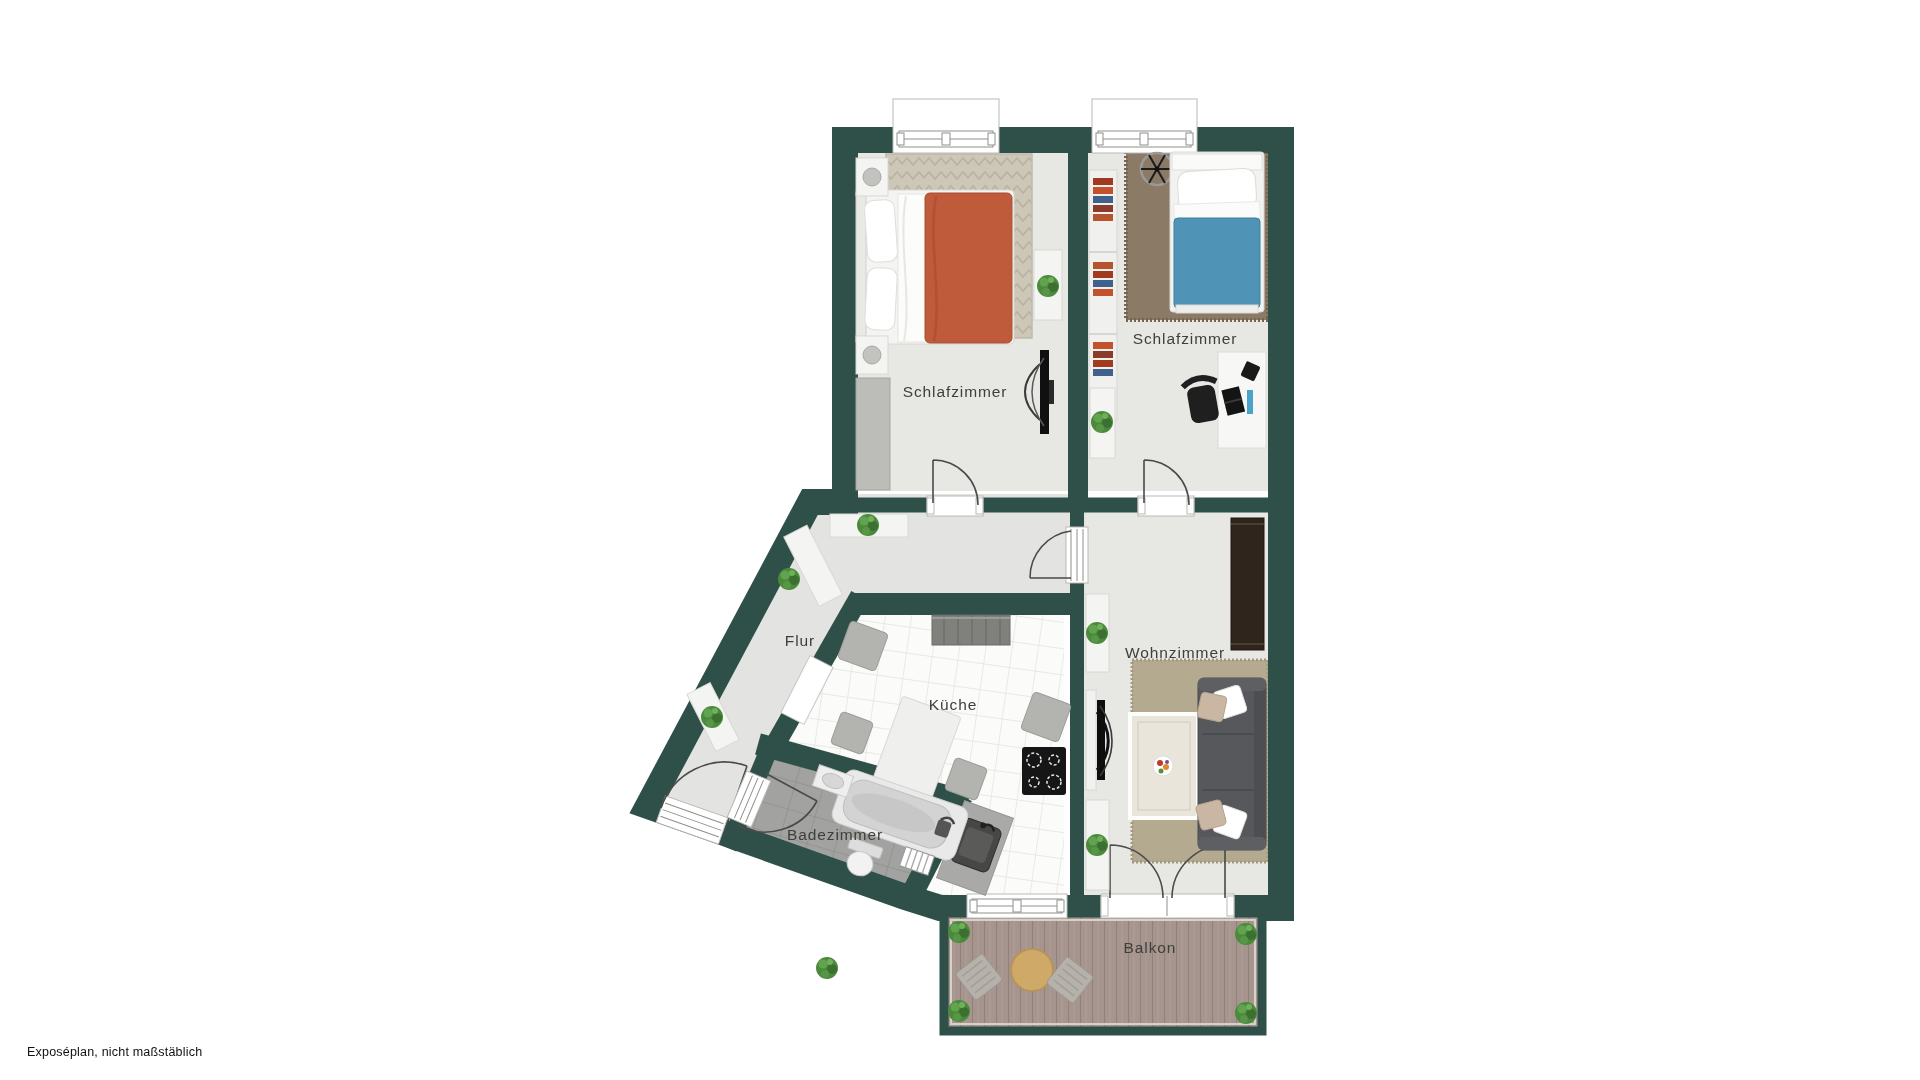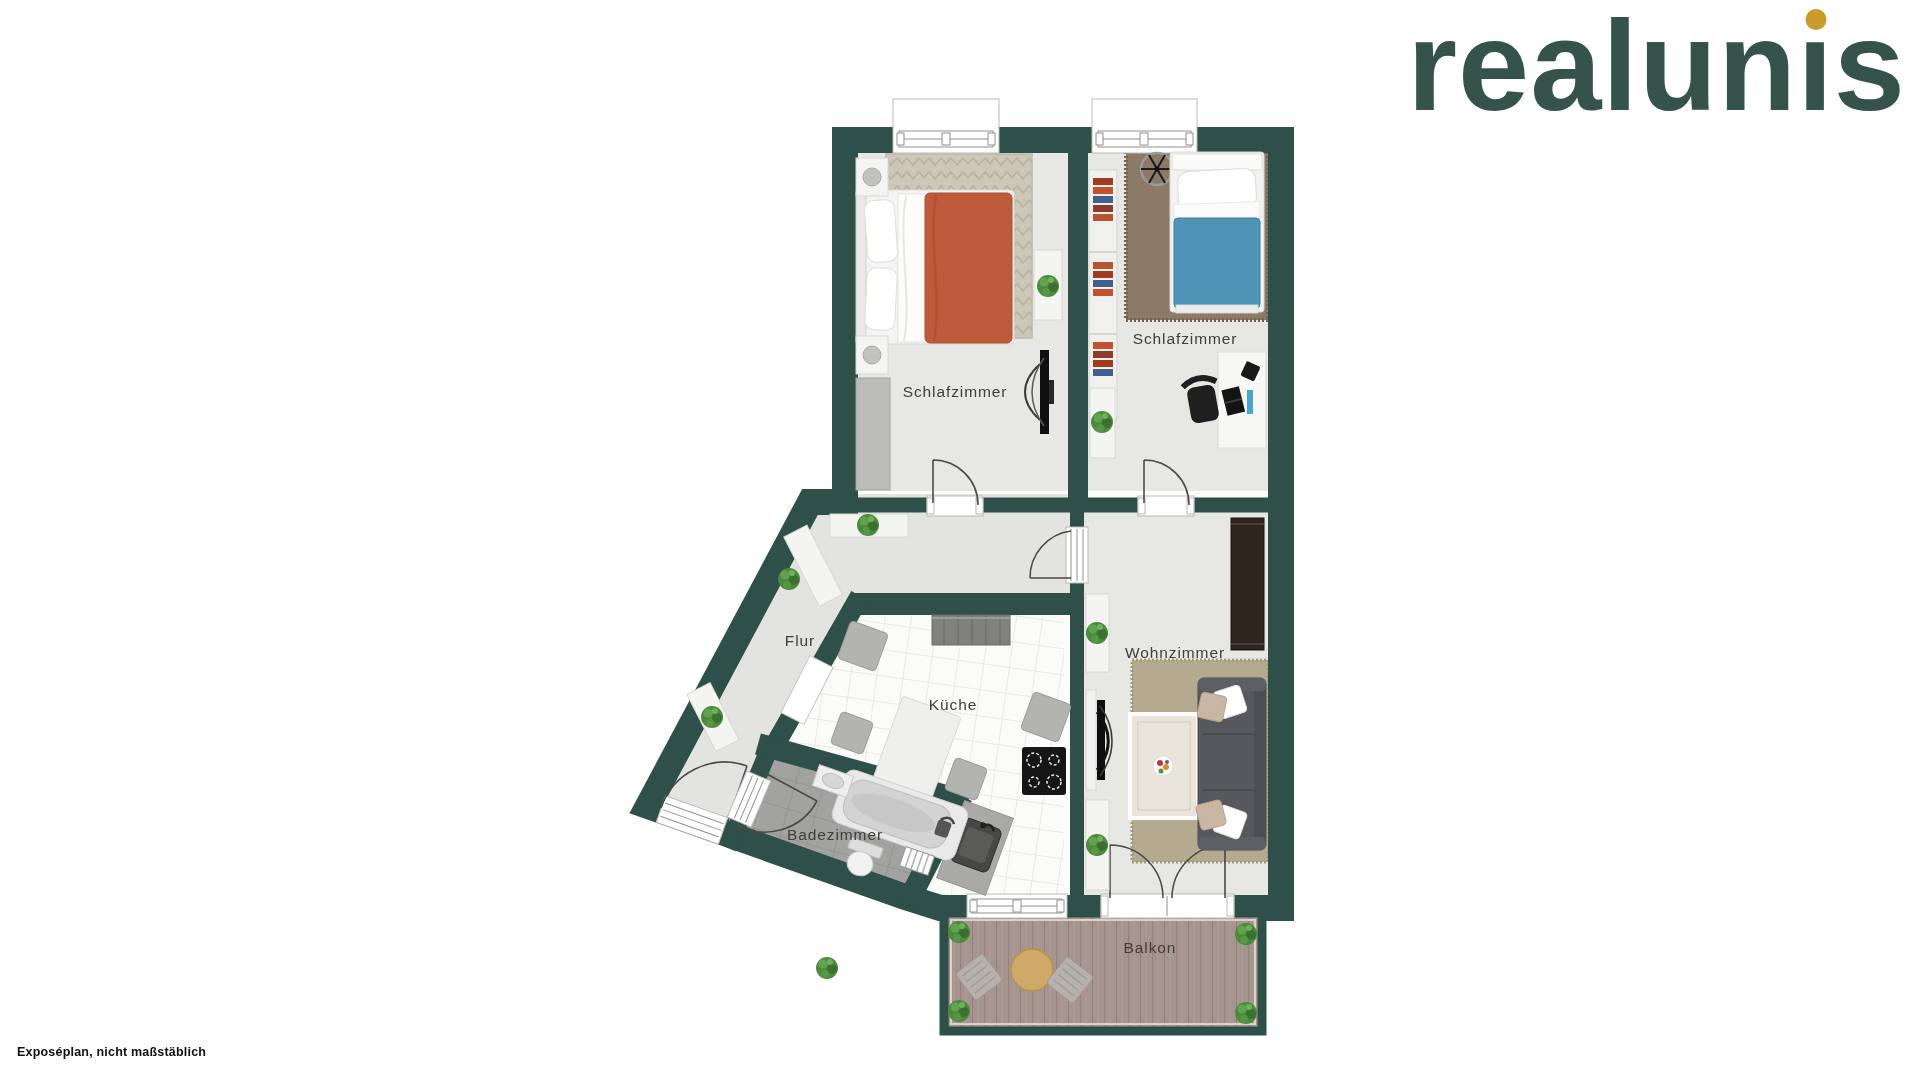--- a/index.html
+++ b/index.html
@@ -15,44 +15,41 @@
     color:var(--logo_text);
     user-select:none;white-space:nowrap;
   }
   .logo .iwrap{position:relative;display:inline-block;}
   .logo .idot{
     position:absolute;left:50%;top:7px;transform:translateX(-50%);
     width:21px;height:21px;border-radius:50%;background:var(--logo_dot);
   }
   
   .footer{
-    position:absolute;left:17px;top:1045px;
-    font-size:12.5px;font-weight:bold;color:#111;letter-spacing:.2px;
+    position:absolute;left:27px;top:1045px;
+    font-size:12.5px;font-weight:normal;color:#111;letter-spacing:.2px;
   }
   
   svg.plan{position:absolute;inset:0;}
   .wall{stroke:var(--wall);fill:none;}
   .floor{fill:var(--floor);}
   .roomlabel{
     font-family:"Liberation Sans",sans-serif;font-size:15.5px;fill:#3e3e3b;
     letter-spacing:.9px;text-anchor:middle;
   }
   .thr{fill:#ffffff;stroke:#b9b9b5;stroke-width:1;}
   .thrline{stroke:#8f8f8c;stroke-width:1;fill:none;}
   .doorarc{stroke:#4a4a4a;stroke-width:1.6;fill:none;}
   .furn-w{fill:#f4f4f2;stroke:#d8d8d4;stroke-width:1;}
 </style>
 </head>
 <body>
 
 <div class="page">
 
-  <div class="logo">
-    <span><span>realun</span><span class="iwrap"><span>ı</span><span class="idot"></span></span><span>s</span></span>
-  </div>
 
   <svg class="plan" viewBox="0 0 1920 1080">
     <defs>
       <pattern id="herr" width="22" height="14" patternUnits="userSpaceOnUse">
         <rect width="22" height="14" fill="#cdc7b8"></rect>
         <path d="M-1,11 L5,4 L11,11 L17,4 L23,11" stroke="#b9b2a2" stroke-width="1.6" fill="none"></path>
       </pattern>
       <pattern id="ktile" width="26" height="26" patternUnits="userSpaceOnUse" patternTransform="rotate(8)">
         <rect width="26" height="26" fill="#fbfbfa"></rect>
         <path d="M0,0 H26 M0,0 V26" stroke="#e2e2e0" stroke-width="1.4" fill="none"></path>

